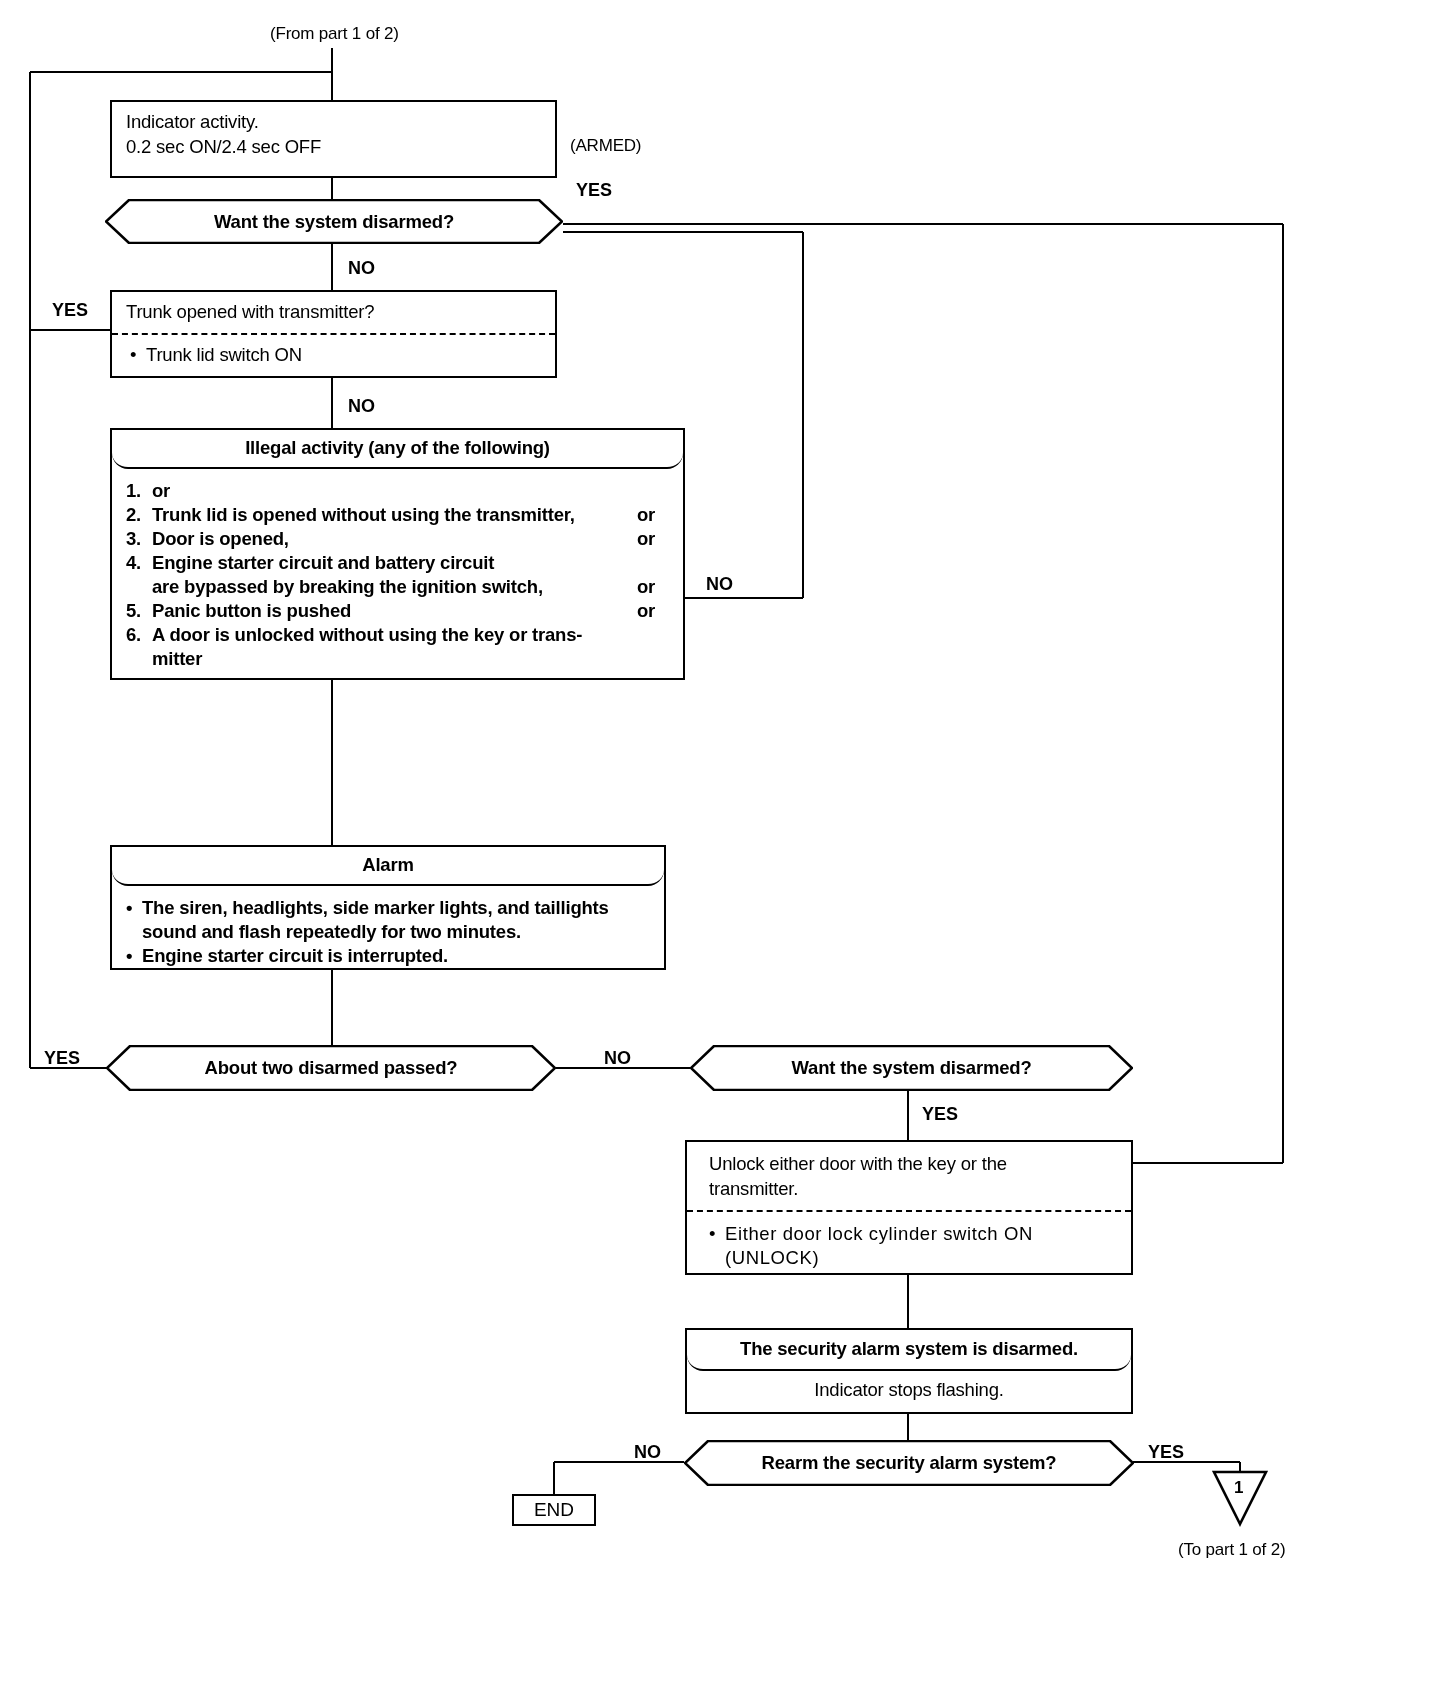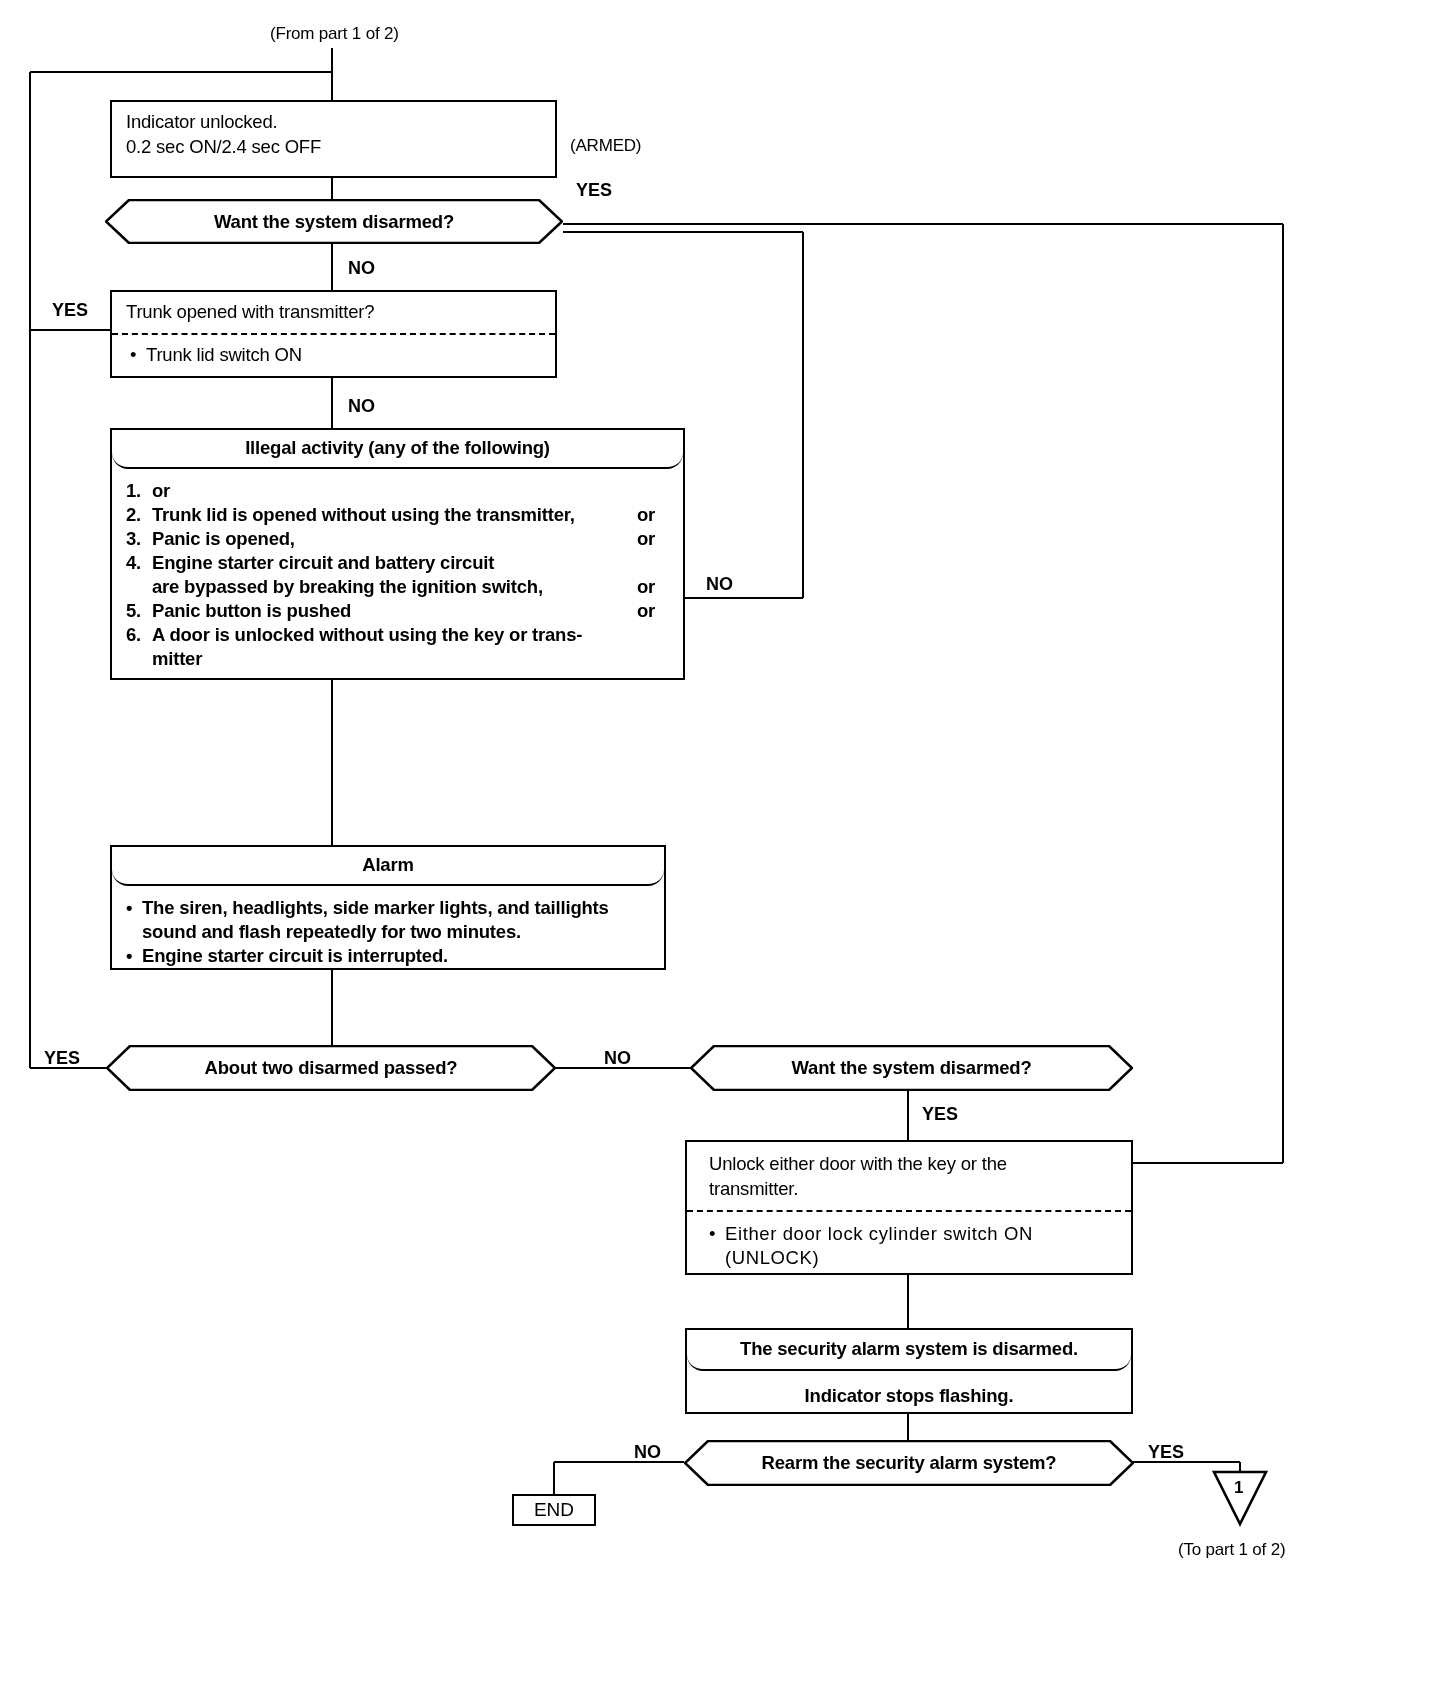--- a/index.html
+++ b/index.html
@@ -80,21 +80,21 @@
       <line x1="1240" y1="1462" x2="1240" y2="1472"></line>
     </g>
 
     <polygon points="1214,1472 1266,1472 1240,1524" fill="#fff" stroke="#000" stroke-width="2.6"></polygon>
   </svg>
 
   <div class="cap" style="left:270px;top:24px;">(From part 1 of 2)</div>
 
   <div class="node box" style="left:110px;top:100px;width:447px;height:78px;">
     <div class="plain" style="padding-top:8px;">
-      <div>Indicator unlocked.</div>
+      <div>Indicator activity.</div>
       <div>0.2 sec ON/2.4 sec OFF</div>
     </div>
   </div>
   <div class="cap" style="left:570px;top:136px;">(ARMED)</div>
 
   <div class="hexwrap" style="left:105px;top:199px;width:458px;height:45px;">
     <svg width="458" height="45" viewBox="0 0 458 45">
       <polygon points="24,1 434,1 457,22.5 434,44 24,44 1,22.5" fill="#fff" stroke="#000" stroke-width="2.6"></polygon>
     </svg>
     <div class="hextext">Want the system disarmed?</div>
@@ -124,21 +124,21 @@
           <span class="listnum">1.</span>
           <span class="listor">or</span>
         </div>
         <div class="listrow">
           <span class="listnum">2.</span>
           <span class="listtxt">Trunk lid is opened without using the transmitter,</span>
           <span class="listor">or</span>
         </div>
         <div class="listrow">
           <span class="listnum">3.</span>
-          <span class="listtxt">Panic is opened,</span>
+          <span class="listtxt">Door is opened,</span>
           <span class="listor">or</span>
         </div>
         <div class="listrow">
           <span class="listnum">4.</span>
           <span class="listtxt">Engine starter circuit and battery circuit</span>
           <span class="listor"></span>
         </div>
         <div class="listrow">
           <span class="listnum"></span>
           <span class="listtxt">are bypassed by breaking the ignition switch,</span>
@@ -206,21 +206,21 @@
         <span class="bulltxt">
           <span>Either door lock cylinder switch ON</span><br>
           <span>(UNLOCK)</span>
         </span>
       </div>
     </div>
   </div>
 
   <div class="node box" style="left:685px;top:1328px;width:448px;height:86px;">
     <div class="boxhdr hdrsep" style="font-weight:bold;padding:8px 4px 9px 4px;">The security alarm system is disarmed.</div>
-    <div class="boxhdr" style="font-weight:bold;padding:8px 4px 8px 4px;margin-top:6px;">Indicator stops flashing.</div>
+    <div class="boxhdr" style="font-weight:normal;padding:8px 4px 8px 4px;">Indicator stops flashing.</div>
   </div>
 
   <div class="hexwrap" style="left:684px;top:1440px;width:450px;height:46px;">
     <svg width="450" height="46" viewBox="0 0 450 46">
       <polygon points="24,1 426,1 449,23 426,45 24,45 1,23" fill="#fff" stroke="#000" stroke-width="2.6"></polygon>
     </svg>
     <div class="hextext">Rearm the security alarm system?</div>
   </div>
   <div class="lbl" style="left:634px;top:1442px;">NO</div>
   <div class="lbl" style="left:1148px;top:1442px;">YES</div>

